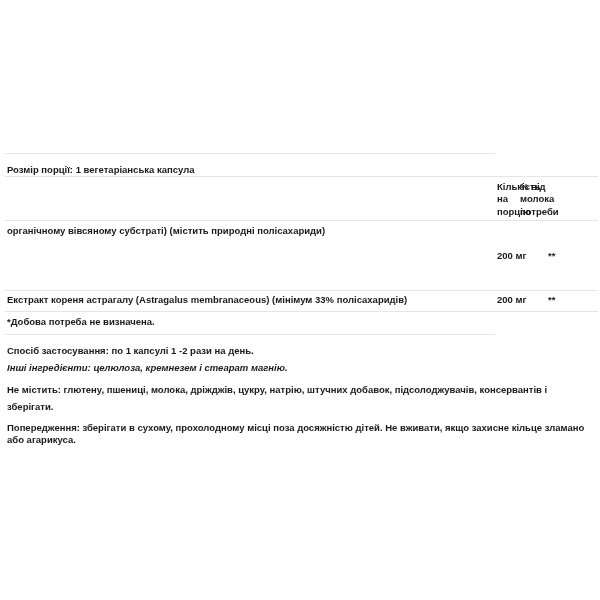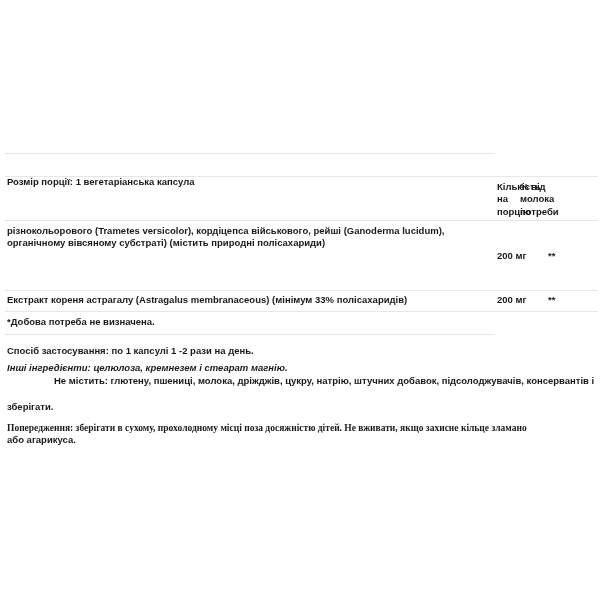--- a/index.html
+++ b/index.html
@@ -11,39 +11,38 @@
     .hline { position: absolute; height: 1px; background: #e6e6e6; left: 5px; }
     .txt { position: absolute; left: 7px; line-height: 12px; white-space: nowrap; }
     .cell { position: absolute; line-height: 12.3px; }
   </style>
 </head>
 <body>
 
 <div>
   <div class="hline" style="top:153px; width:490px;"></div>
 
-  <div class="txt" style="top:176px;">Розмір порції: 1 вегетаріанська капсула</div>
+  <div class="txt" style="top:164px;">Розмір порції: 1 вегетаріанська капсула</div>
 
   <div class="hline" style="top:176px; width:593px;"></div>
 
   <div class="cell" style="left:497px; top:181px;">
     <div>Кількість</div>
     <div>на</div>
     <div>порцію</div>
   </div>
   <div class="cell" style="left:520px; top:181px;">
     <div>% від</div>
     <div>молока</div>
     <div>потреби</div>
   </div>
 
   <div class="hline" style="top:220px; width:593px;"></div>
 
   <div class="cell" style="left:7px; top:225px; white-space:nowrap;">
-    <div>різнокольорового (Trametes versicolor), кордіцепса військового, рейші (Ganoderma lucidum),</div>
     <div>органічному вівсяному субстраті) (містить природні полісахариди)</div>
   </div>
   <div class="cell" style="left:497px; top:250px;">200 мг</div>
   <div class="cell" style="left:548px; top:250px;">**</div>
 
   <div class="hline" style="top:290px; width:593px;"></div>
 
   <div class="cell" style="left:7px; top:294px; white-space:nowrap;">Екстракт кореня астрагалу (Astragalus membranaceous) (мінімум 33% полісахаридів)</div>
   <div class="cell" style="left:497px; top:294px;">200 мг</div>
   <div class="cell" style="left:548px; top:294px;">**</div>
@@ -51,17 +50,17 @@
   <div class="hline" style="top:311px; width:593px;"></div>
 
   <div class="txt" style="top:316px;">*Добова потреба не визначена.</div>
 
   <div class="hline" style="top:334px; width:490px;"></div>
 </div>
 
 <div>
   <div class="txt" style="top:345px;">Спосіб застосування: по 1 капсулі 1 -2 рази на день.</div>
   <div class="txt" style="top:362px;font-style:italic;">Інші інгредієнти: целюлоза, кремнезем і стеарат магнію.</div>
-  <div class="txt" style="top:375px;margin-left:47px;">Не містить: глютену, пшениці, молока, дріжджів, цукру, натрію, штучних добавок, підсолоджувачів, консервантів і</div>
+  <div class="txt" style="top:384px;">Не містить: глютену, пшениці, молока, дріжджів, цукру, натрію, штучних добавок, підсолоджувачів, консервантів і</div>
   <div class="txt" style="top:401px;">зберігати.</div>
-  <div class="txt" style="top:422px;font-family:Liberation Serif, serif;">Попередження: зберігати в сухому, прохолодному місці поза досяжністю дітей. Не вживати, якщо захисне кільце зламано</div>
+  <div class="txt" style="top:422px;">Попередження: зберігати в сухому, прохолодному місці поза досяжністю дітей. Не вживати, якщо захисне кільце зламано</div>
   <div class="txt" style="top:434px;">або агарикуса.</div>
 </div>
 
 </body></html>

